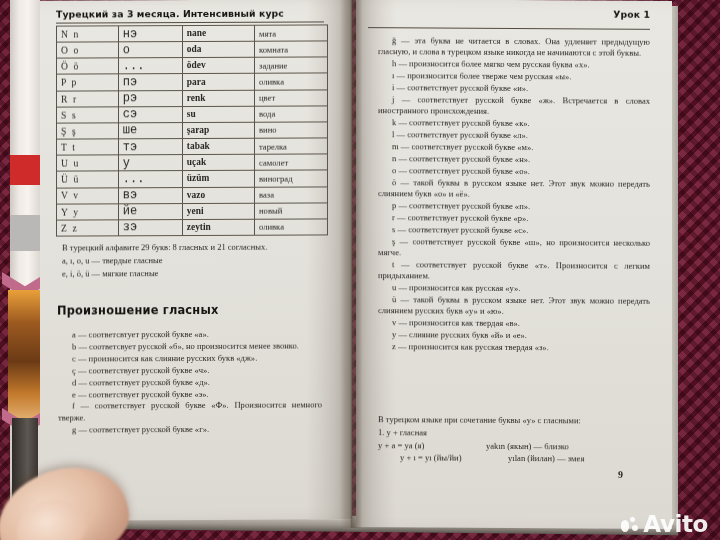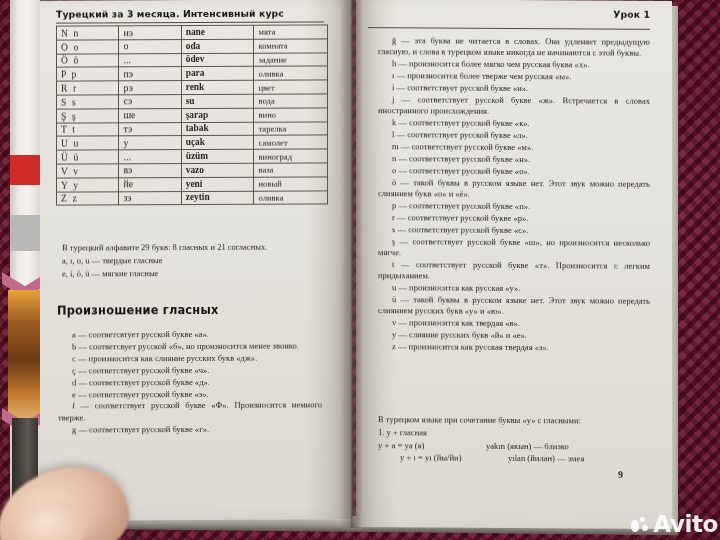--- a/index.html
+++ b/index.html
@@ -73,21 +73,21 @@
 
   table.alpha{border-collapse:collapse;width:100%;font-size:9px;}
   table.alpha td{
     border:1px solid #5b544a;
     padding:0.5px 4px;
     line-height:1.18;
     font-family:"Liberation Serif", serif;
     white-space:nowrap;
   }
   table.alpha td.c1{width:64px;font-size:9.6px;letter-spacing:1.6px;}
-  table.alpha td.c2{width:66px;font-size:10px;}
+  table.alpha td.c2{width:66px;font-size:12px;font-family:Liberation Mono, monospace;}
   table.alpha td.c3{width:76px;font-size:9.4px;font-weight:bold;}
   table.alpha td.c4{width:74px;font-size:8.6px;}
   .note-line{font-size:8.5px;line-height:1.5;}
   .sec-title{
     font-family:"DejaVu Sans", sans-serif;
     font-weight:bold;font-size:11.4px;color:#15130f;letter-spacing:.2px;
   }
   ul.rules{list-style:none;margin:0;padding:0;}
   ul.rules li{
     font-size:8.55px;line-height:1.325;
@@ -113,21 +113,21 @@
     border-radius:60% 52% 46% 54%/64% 58% 44% 40%;
     transform:rotate(-14deg);
     filter:blur(1.2px);
     box-shadow:0 -3px 10px rgba(80,50,35,.35);}
   .thumbnail{position:absolute;left:16px;top:500px;width:70px;height:54px;
     background:radial-gradient(ellipse at 45% 40%,#f7e3d4,#e8c3ac 70%,#d6a892);
     border-radius:52% 48% 50% 50%/58% 58% 42% 42%;
     transform:rotate(-12deg);filter:blur(1.4px);opacity:.95;}
 
   
-  .wm{position:absolute;right:2px;bottom:4px;display:flex;align-items:center;gap:4px;opacity:.92;}
+  .wm{position:absolute;right:12px;bottom:4px;display:flex;align-items:center;gap:4px;opacity:.92;}
   .wm-dots{position:relative;width:18px;height:18px;}
   .wm-dots i{position:absolute;background:#fff;border-radius:50%;display:block;}
   .wm-dots i:nth-child(1){width:8px;height:12px;left:0;top:4px;border-radius:50%/46%;}
   .wm-dots i:nth-child(2){width:5px;height:5px;left:9px;top:1px;}
   .wm-dots i:nth-child(3){width:6px;height:6px;left:11px;top:9px;}
   .wm-text{font-family:"DejaVu Sans",sans-serif;font-weight:bold;font-size:23px;color:#fff;line-height:1;letter-spacing:-.4px;}
 
   .blur-soft{filter:blur(.22px);}
 </style>
 </head>

